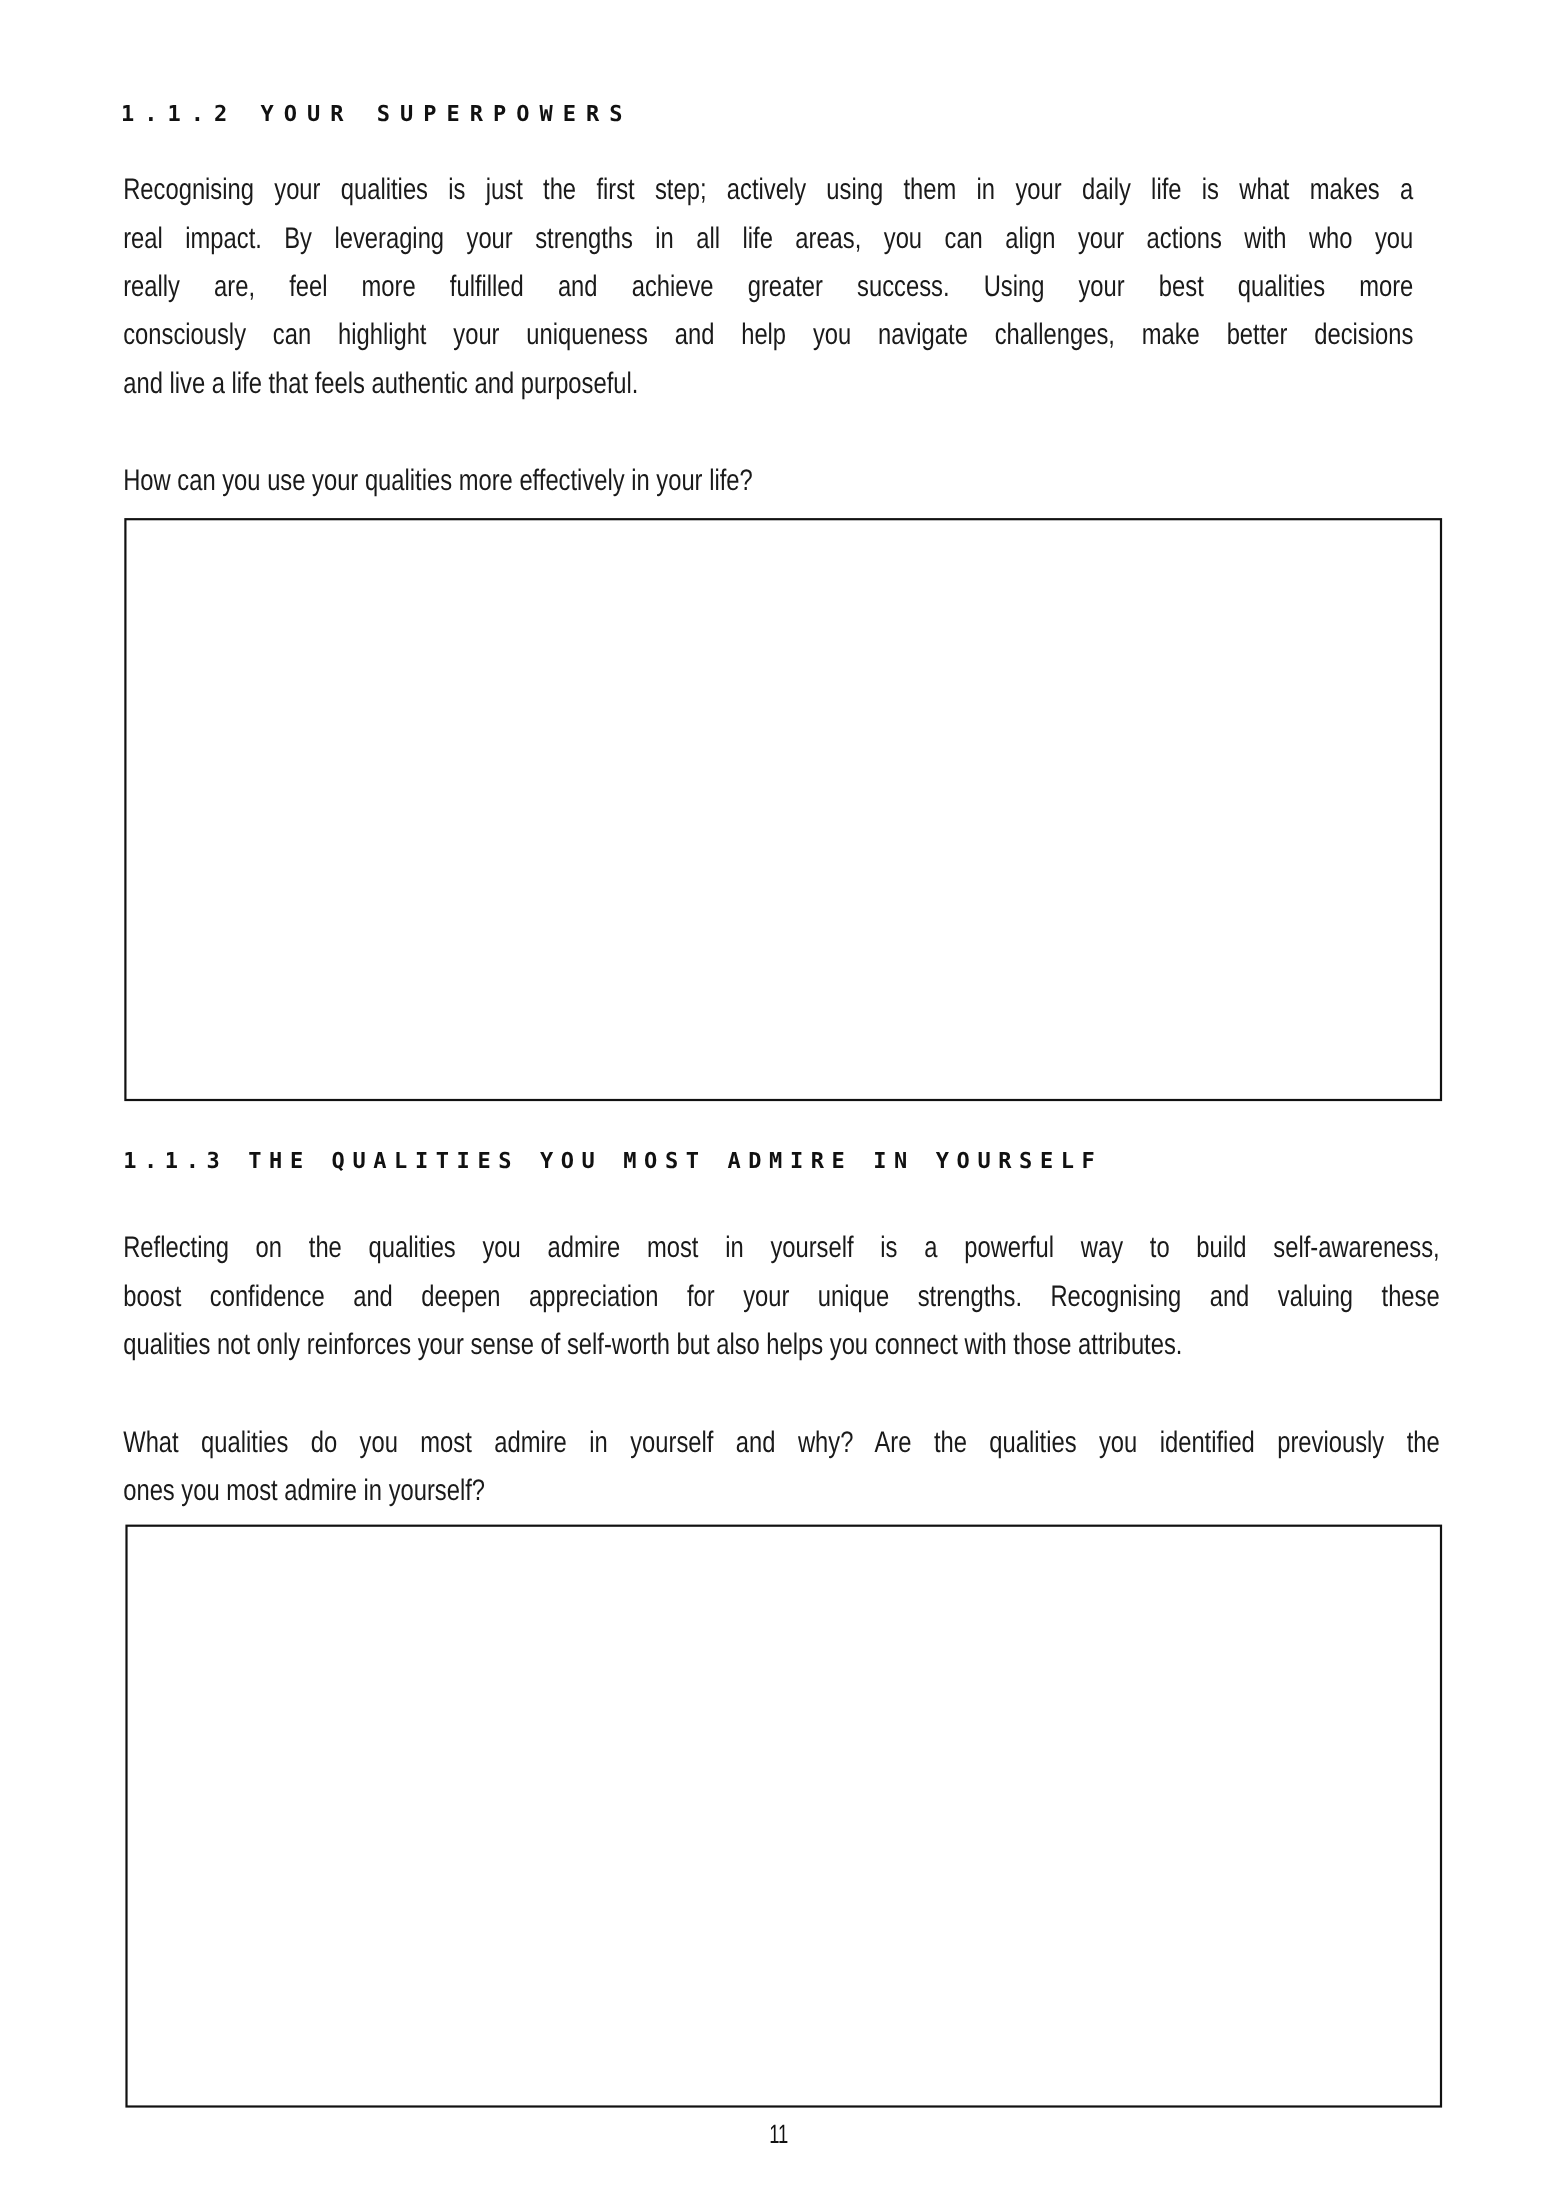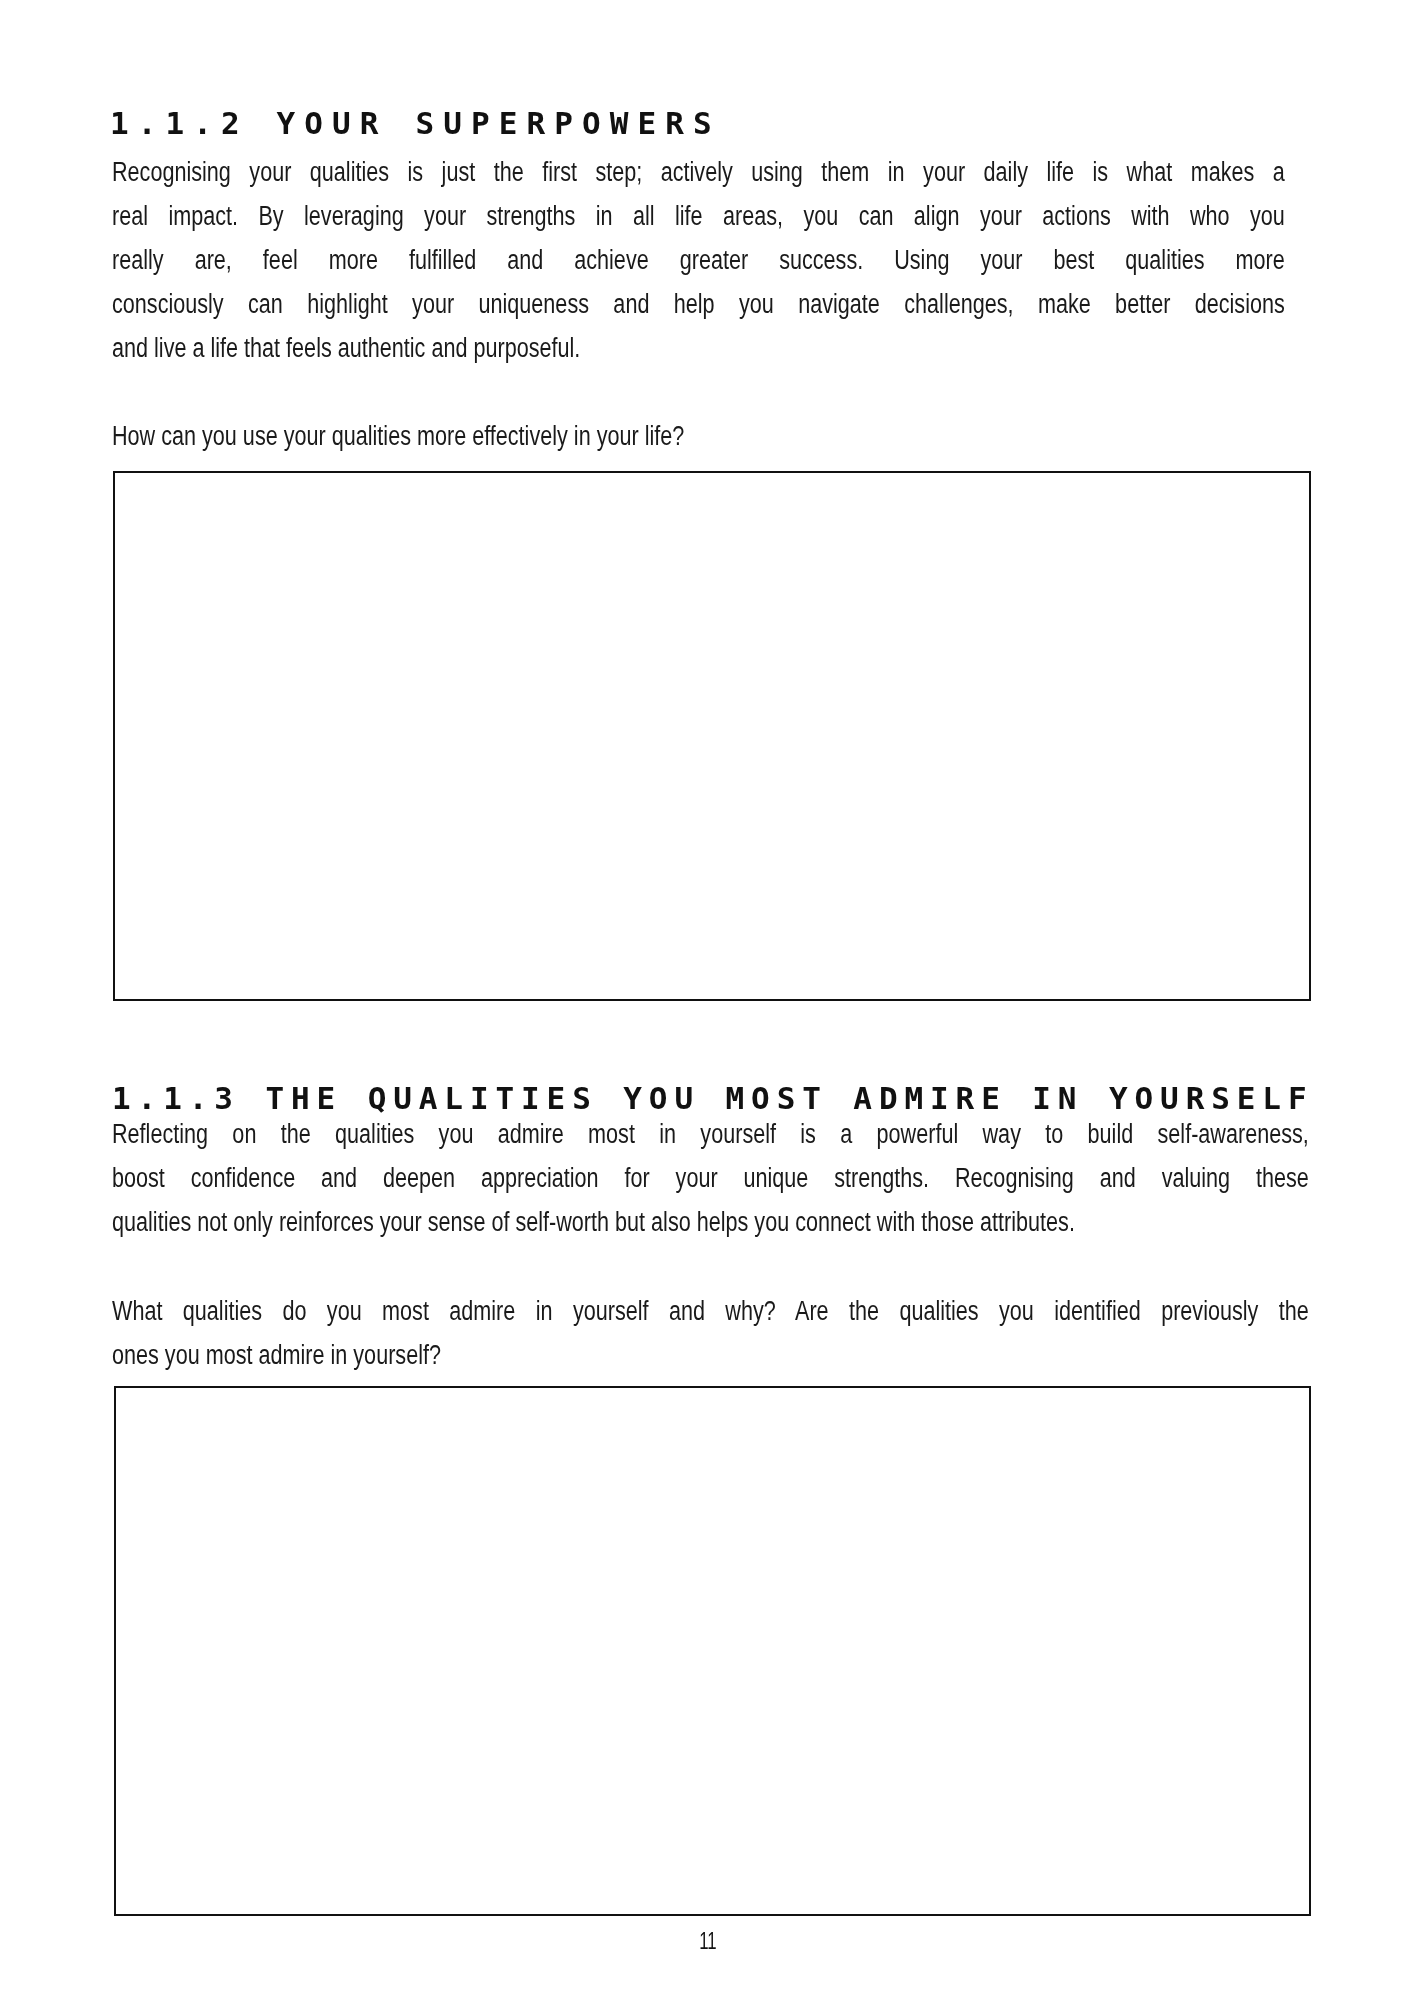--- a/index.html
+++ b/index.html
@@ -1,28 +1,27 @@
 <!DOCTYPE html>
 <html><head>
 <meta charset="utf-8">
 <style>
   html, body { margin: 0; padding: 0; background: #ffffff; }
   body { width: 1417px; height: 2000px; position: relative; overflow: hidden; color: #111111; }
   .abs { position: absolute; }
   .heading {
     font-family: "DejaVu Sans Mono", "Liberation Mono", monospace;
     font-weight: bold;
-    font-size: 31px;
+    font-size: 20px;
     line-height: 40px;
     white-space: nowrap;
     color: #111111;
-    margin-top: 20px;
   }
   .h1 { left: 110px; top: 83px; letter-spacing: 9.1px; }
-  .h2 { left: 112px; top: 1058px; letter-spacing: 6.9px; }
+  .h2 { left: 112px; top: 1035px; letter-spacing: 6.9px; }
   .para {
     font-family: "Liberation Sans", sans-serif;
     font-size: 27px;
     line-height: 44px;
     transform: scaleX(0.80);
     transform-origin: 0 0;
     color: #1a1a1a;
   }
   .line { height: 44px; white-space: nowrap; overflow: visible; }
   .just { text-align: justify; text-align-last: justify; white-space: normal; }

